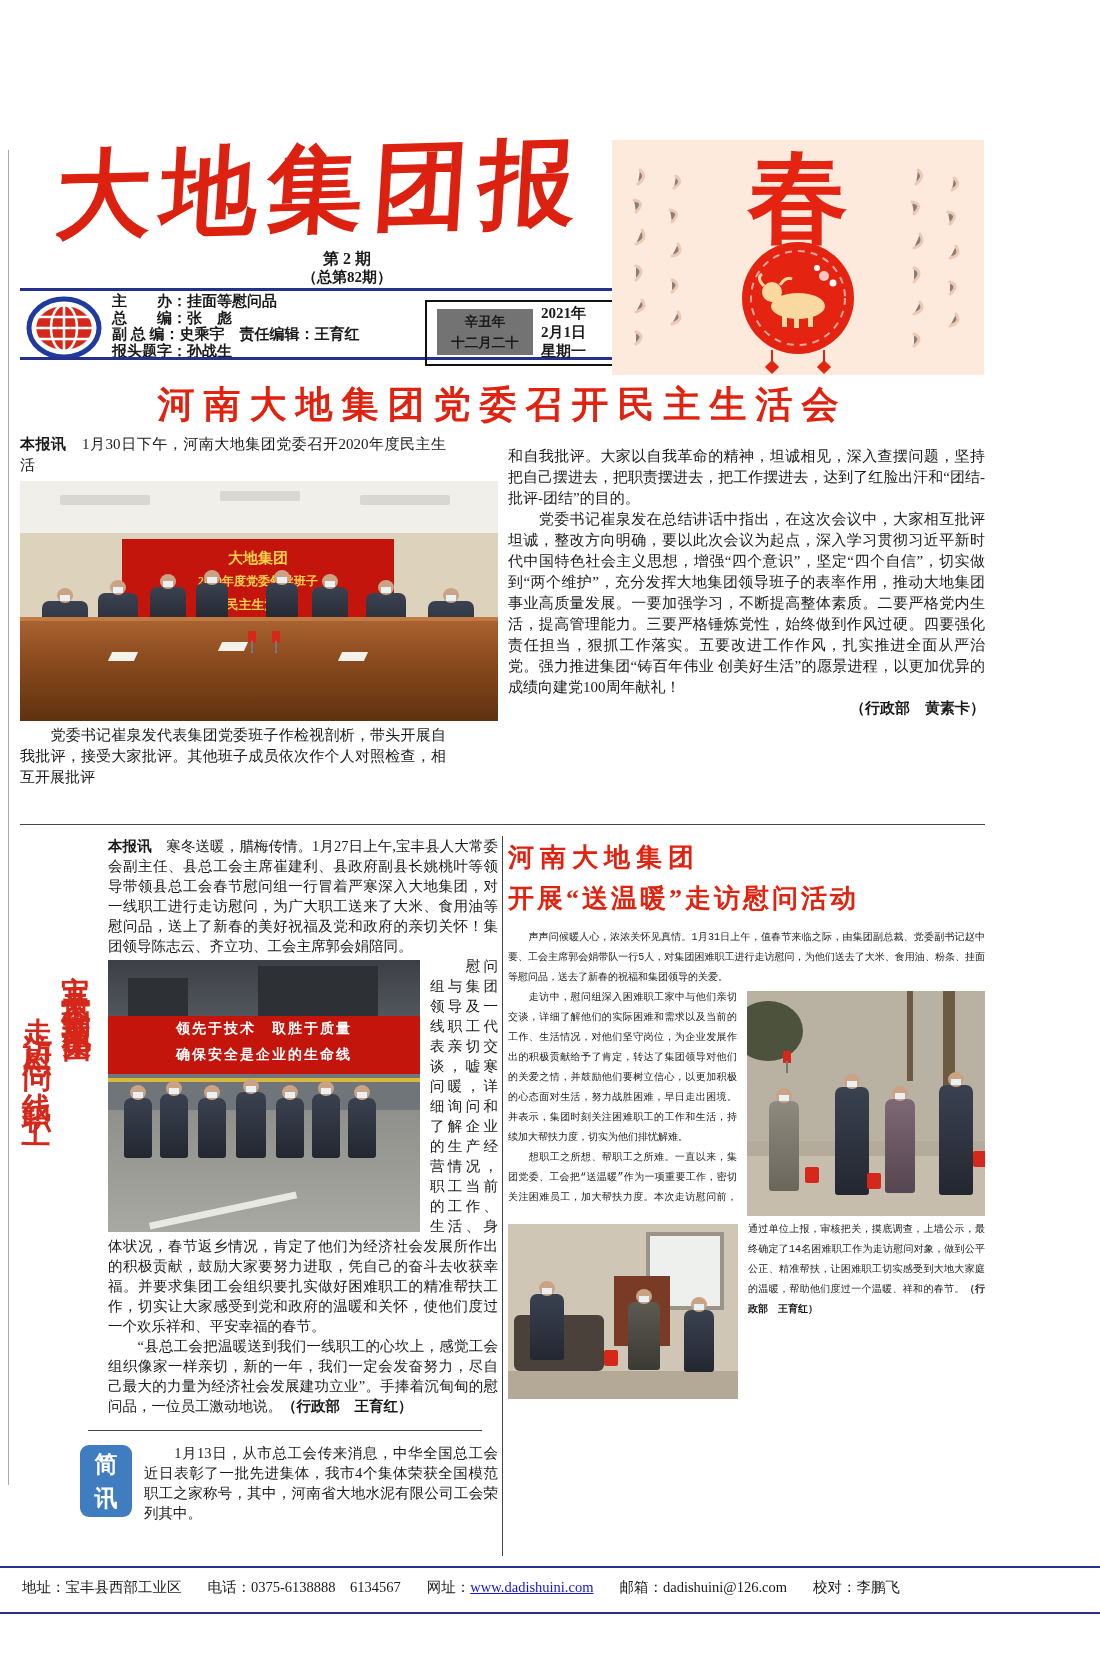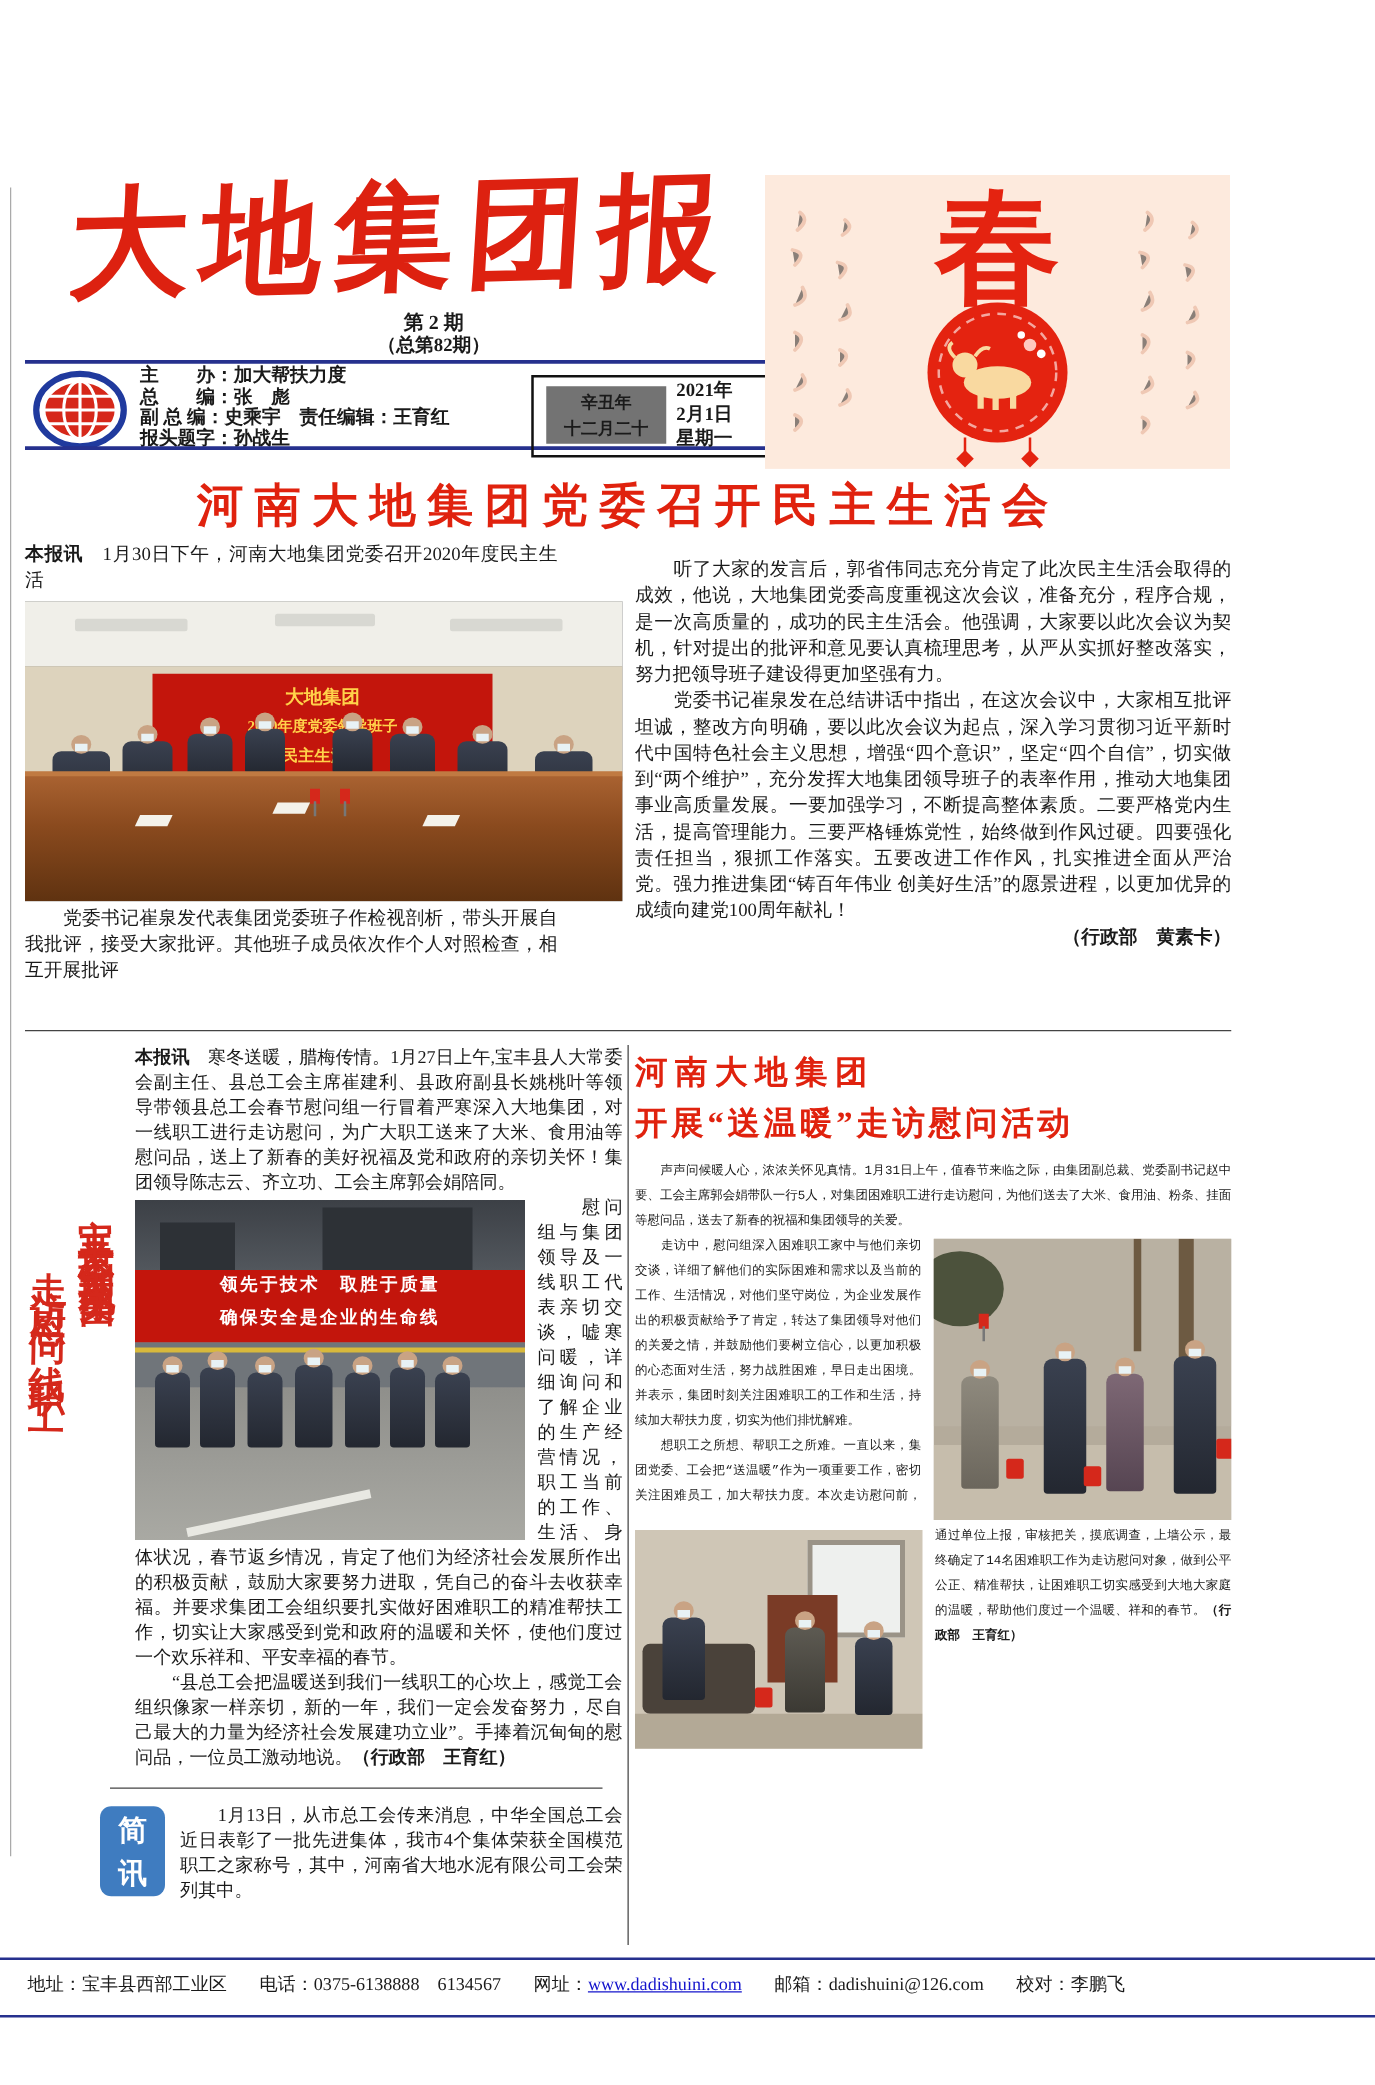--- a/index.html
+++ b/index.html
@@ -129,21 +129,21 @@
     <ellipse cx="38" cy="32" rx="29" ry="23" fill="none" stroke="#ffffff" stroke-width="2.5"></ellipse>
     <ellipse cx="38" cy="32" rx="13" ry="23" fill="none" stroke="#ffffff" stroke-width="2.5"></ellipse>
     <line x1="9" y1="32" x2="67" y2="32" stroke="#ffffff" stroke-width="2.5"></line>
     <line x1="12" y1="21" x2="64" y2="21" stroke="#ffffff" stroke-width="2.5"></line>
     <line x1="12" y1="43" x2="64" y2="43" stroke="#ffffff" stroke-width="2.5"></line>
     <line x1="38" y1="9" x2="38" y2="55" stroke="#ffffff" stroke-width="2.5"></line>
   </svg>
 </div>
 
 <div class="abs masthead-info">
-  <div>主　　办：加大帮扶力度</div>
+  <div>主　　办：挂面等慰问品</div>
   <div>总　　编：张　彪</div>
   <div>副 总 编：史乘宇　责任编辑：王育红</div>
   <div>报头题字：孙战生</div>
 </div>
 
 <div class="abs blue-line" style="left:20px;top:357px;width:620px;"></div>
 
 <div class="abs date-box">
   <div class="lunar">
     <div>辛丑年</div>
@@ -219,21 +219,21 @@
     <i class="paper" style="left:200px;bottom:70px;"></i>
     <i class="paper" style="left:320px;bottom:60px;"></i>
     <i class="flag" style="left:228px;bottom:78px;"></i>
     <i class="flag" style="left:252px;bottom:78px;"></i>
   </div>
 
   <p>　　党委书记崔泉发代表集团党委班子作检视剖析，带头开展自我批评，接受大家批评。其他班子成员依次作个人对照检查，相互开展批评</p>
 </div>
 
 <div class="abs col2 btxt">
-  <p>　　听了大家的发言后，郭省伟同志充分肯定了此次民主生活会取得的成效，他说，大地集团党委高度重视这次会议，准备充分，程序合规，是一次高质量的，成功的民主生活会。他强调，大家要以此次会议为契机，针对提出的批评和意见要认真梳理思考，从严从实抓好整改落实，努力把领导班子建设得更加坚强有力。</p>
+  <p>和自我批评。大家以自我革命的精神，坦诚相见，深入查摆问题，坚持把自己摆进去，把职责摆进去，把工作摆进去，达到了红脸出汗和“团结-批评-团结”的目的。</p>
   <p>　　党委书记崔泉发在总结讲话中指出，在这次会议中，大家相互批评坦诚，整改方向明确，要以此次会议为起点，深入学习贯彻习近平新时代中国特色社会主义思想，增强“四个意识”，坚定“四个自信”，切实做到“两个维护”，充分发挥大地集团领导班子的表率作用，推动大地集团事业高质量发展。一要加强学习，不断提高整体素质。二要严格党内生活，提高管理能力。三要严格锤炼党性，始终做到作风过硬。四要强化责任担当，狠抓工作落实。五要改进工作作风，扎实推进全面从严治党。强力推进集团“铸百年伟业 创美好生活”的愿景进程，以更加优异的成绩向建党100周年献礼！</p>
   <div class="byline-row">（行政部　黄素卡）</div>
 </div>
 
 <div class="abs hline" style="left:20px;top:824px;width:965px;"></div>
 <div class="abs vline" style="left:502px;top:836px;height:720px;"></div>
 
 <div class="abs vtitle vtitle-main">宝丰县总工会到大地集团</div>
 <div class="abs vtitle vtitle-sub">走访慰问一线职工</div>
 

